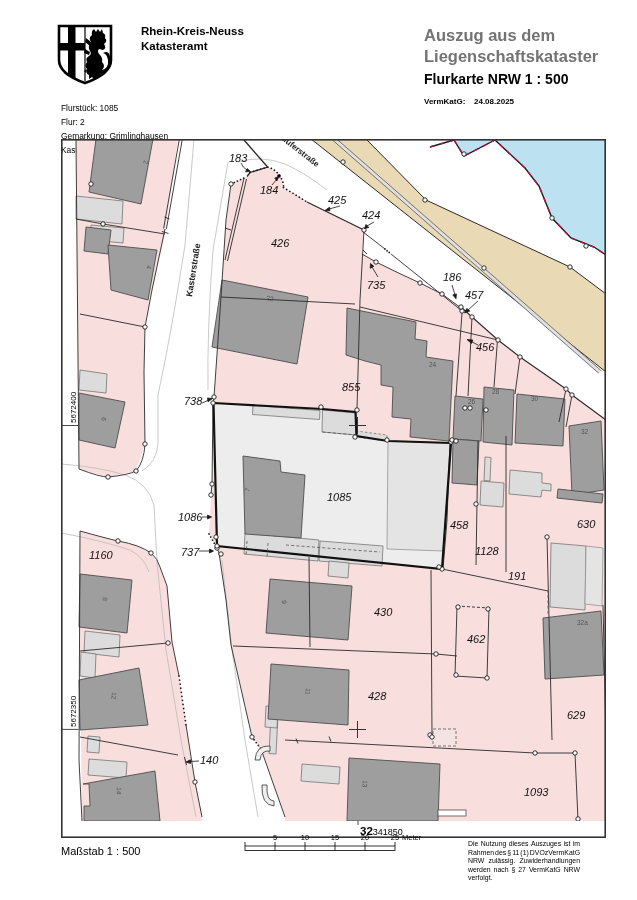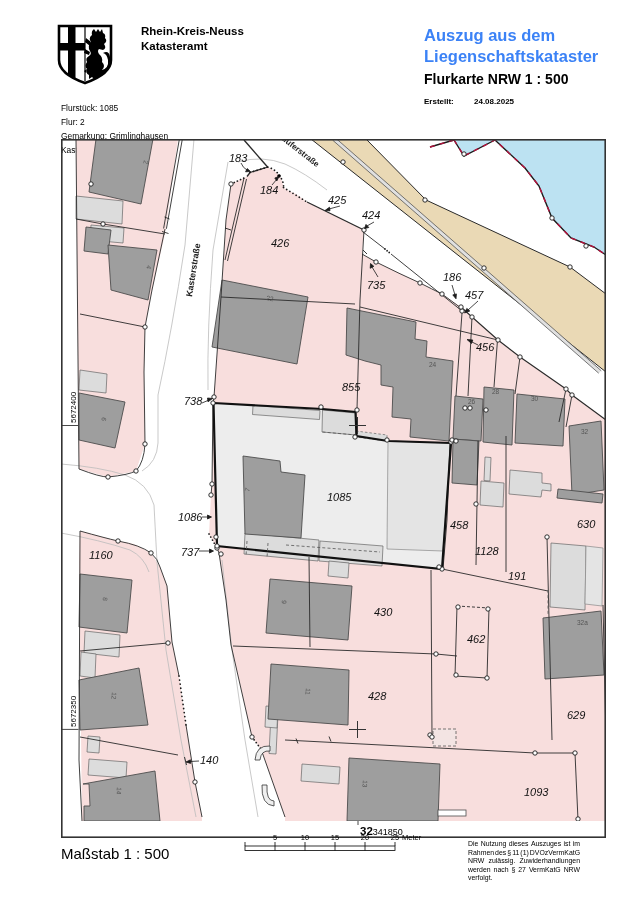--- a/index.html
+++ b/index.html
@@ -26,25 +26,25 @@
   </g>
   </g>
   <path d="M2,2 H54 V36 Q54,50 28,59 Q2,50 2,36 Z" fill="none" stroke="#000" stroke-width="2.6"></path>
   <line x1="28" y1="2" x2="28" y2="57" stroke="#000" stroke-width="1.2"></line>
 </svg>
 
 <div class="abs" style="left:141px;top:24px;font-size:11.5px;font-weight:bold;line-height:15px;color:#000">Rhein-Kreis-Neuss<br>Katasteramt</div>
 
 <div class="abs" style="left:61px;top:101px;font-size:8.4px;line-height:14px;color:#000">Flurstück: 1085<br>Flur: 2<br>Gemarkung: Grimlinghausen<br>Kasterstraße 7, Neuss</div>
 
-<div class="abs" style="left:424px;top:25px;font-size:16.5px;font-weight:bold;line-height:21px;color:#3b82f6">Auszug aus dem<br>Liegenschaftskataster</div>
+<div class="abs" style="left:424px;top:25px;font-size:16.5px;font-weight:bold;line-height:21px;color:#737373">Auszug aus dem<br>Liegenschaftskataster</div>
 
 <div class="abs" style="left:424px;top:71px;font-size:14px;font-weight:bold;color:#000">Flurkarte NRW 1 : 500</div>
 
-<div class="abs" style="left:424px;top:96.5px;font-size:8px;font-weight:bold;color:#000">Erstellt:</div>
+<div class="abs" style="left:424px;top:96.5px;font-size:8px;font-weight:bold;color:#000">VermKatG:</div>
 <div class="abs" style="left:474px;top:96.5px;font-size:8px;font-weight:bold;color:#000">24.08.2025</div>
 
 <svg id="map" class="abs" style="left:61px;top:139px" width="545" height="699" viewBox="61 139 545 699">
 <defs>
 <clipPath id="mapclip">
         <rect x="61" y="139" width="545" height="699"></rect>
       </clipPath>
 </defs>
 <g clip-path="url(#mapclip)" font-family="Liberation Sans, sans-serif">
 
@@ -439,21 +439,21 @@
 
 <line x1="58.5" y1="425.5" x2="78" y2="425.5" stroke="#333" stroke-width="0.9"></line>
 <line x1="58.5" y1="729.4" x2="78.5" y2="729.4" stroke="#333" stroke-width="0.9"></line>
 <text x="0" y="0" font-size="8" fill="#000" transform="translate(76,423) rotate(-90)">5672400</text>
 <text x="0" y="0" font-size="8" fill="#000" transform="translate(76,727) rotate(-90)">5672350</text>
 
 </g>
 <rect x="61.8" y="139.8" width="543.4" height="697.4" fill="none" stroke="#333" stroke-width="1.6"></rect>
 </svg>
 
-<div class="abs" style="left:61px;top:845px;font-size:15px;color:#000">Maßstab 1 : 500</div>
+<div class="abs" style="left:61px;top:845px;font-size:11px;color:#000">Maßstab 1 : 500</div>
 
 <svg class="abs" style="left:240px;top:832px" width="200" height="22" viewBox="0 0 200 22">
   <g font-size="7.5" fill="#000" text-anchor="middle">
     <text x="35" y="8">5</text>
       <text x="65" y="8">10</text>
       <text x="95" y="8">15</text>
       <text x="125" y="8">20</text>
       <text x="155" y="8">25</text>
   </g>
   <text x="162" y="8" font-size="7.5" fill="#000">Meter</text>

